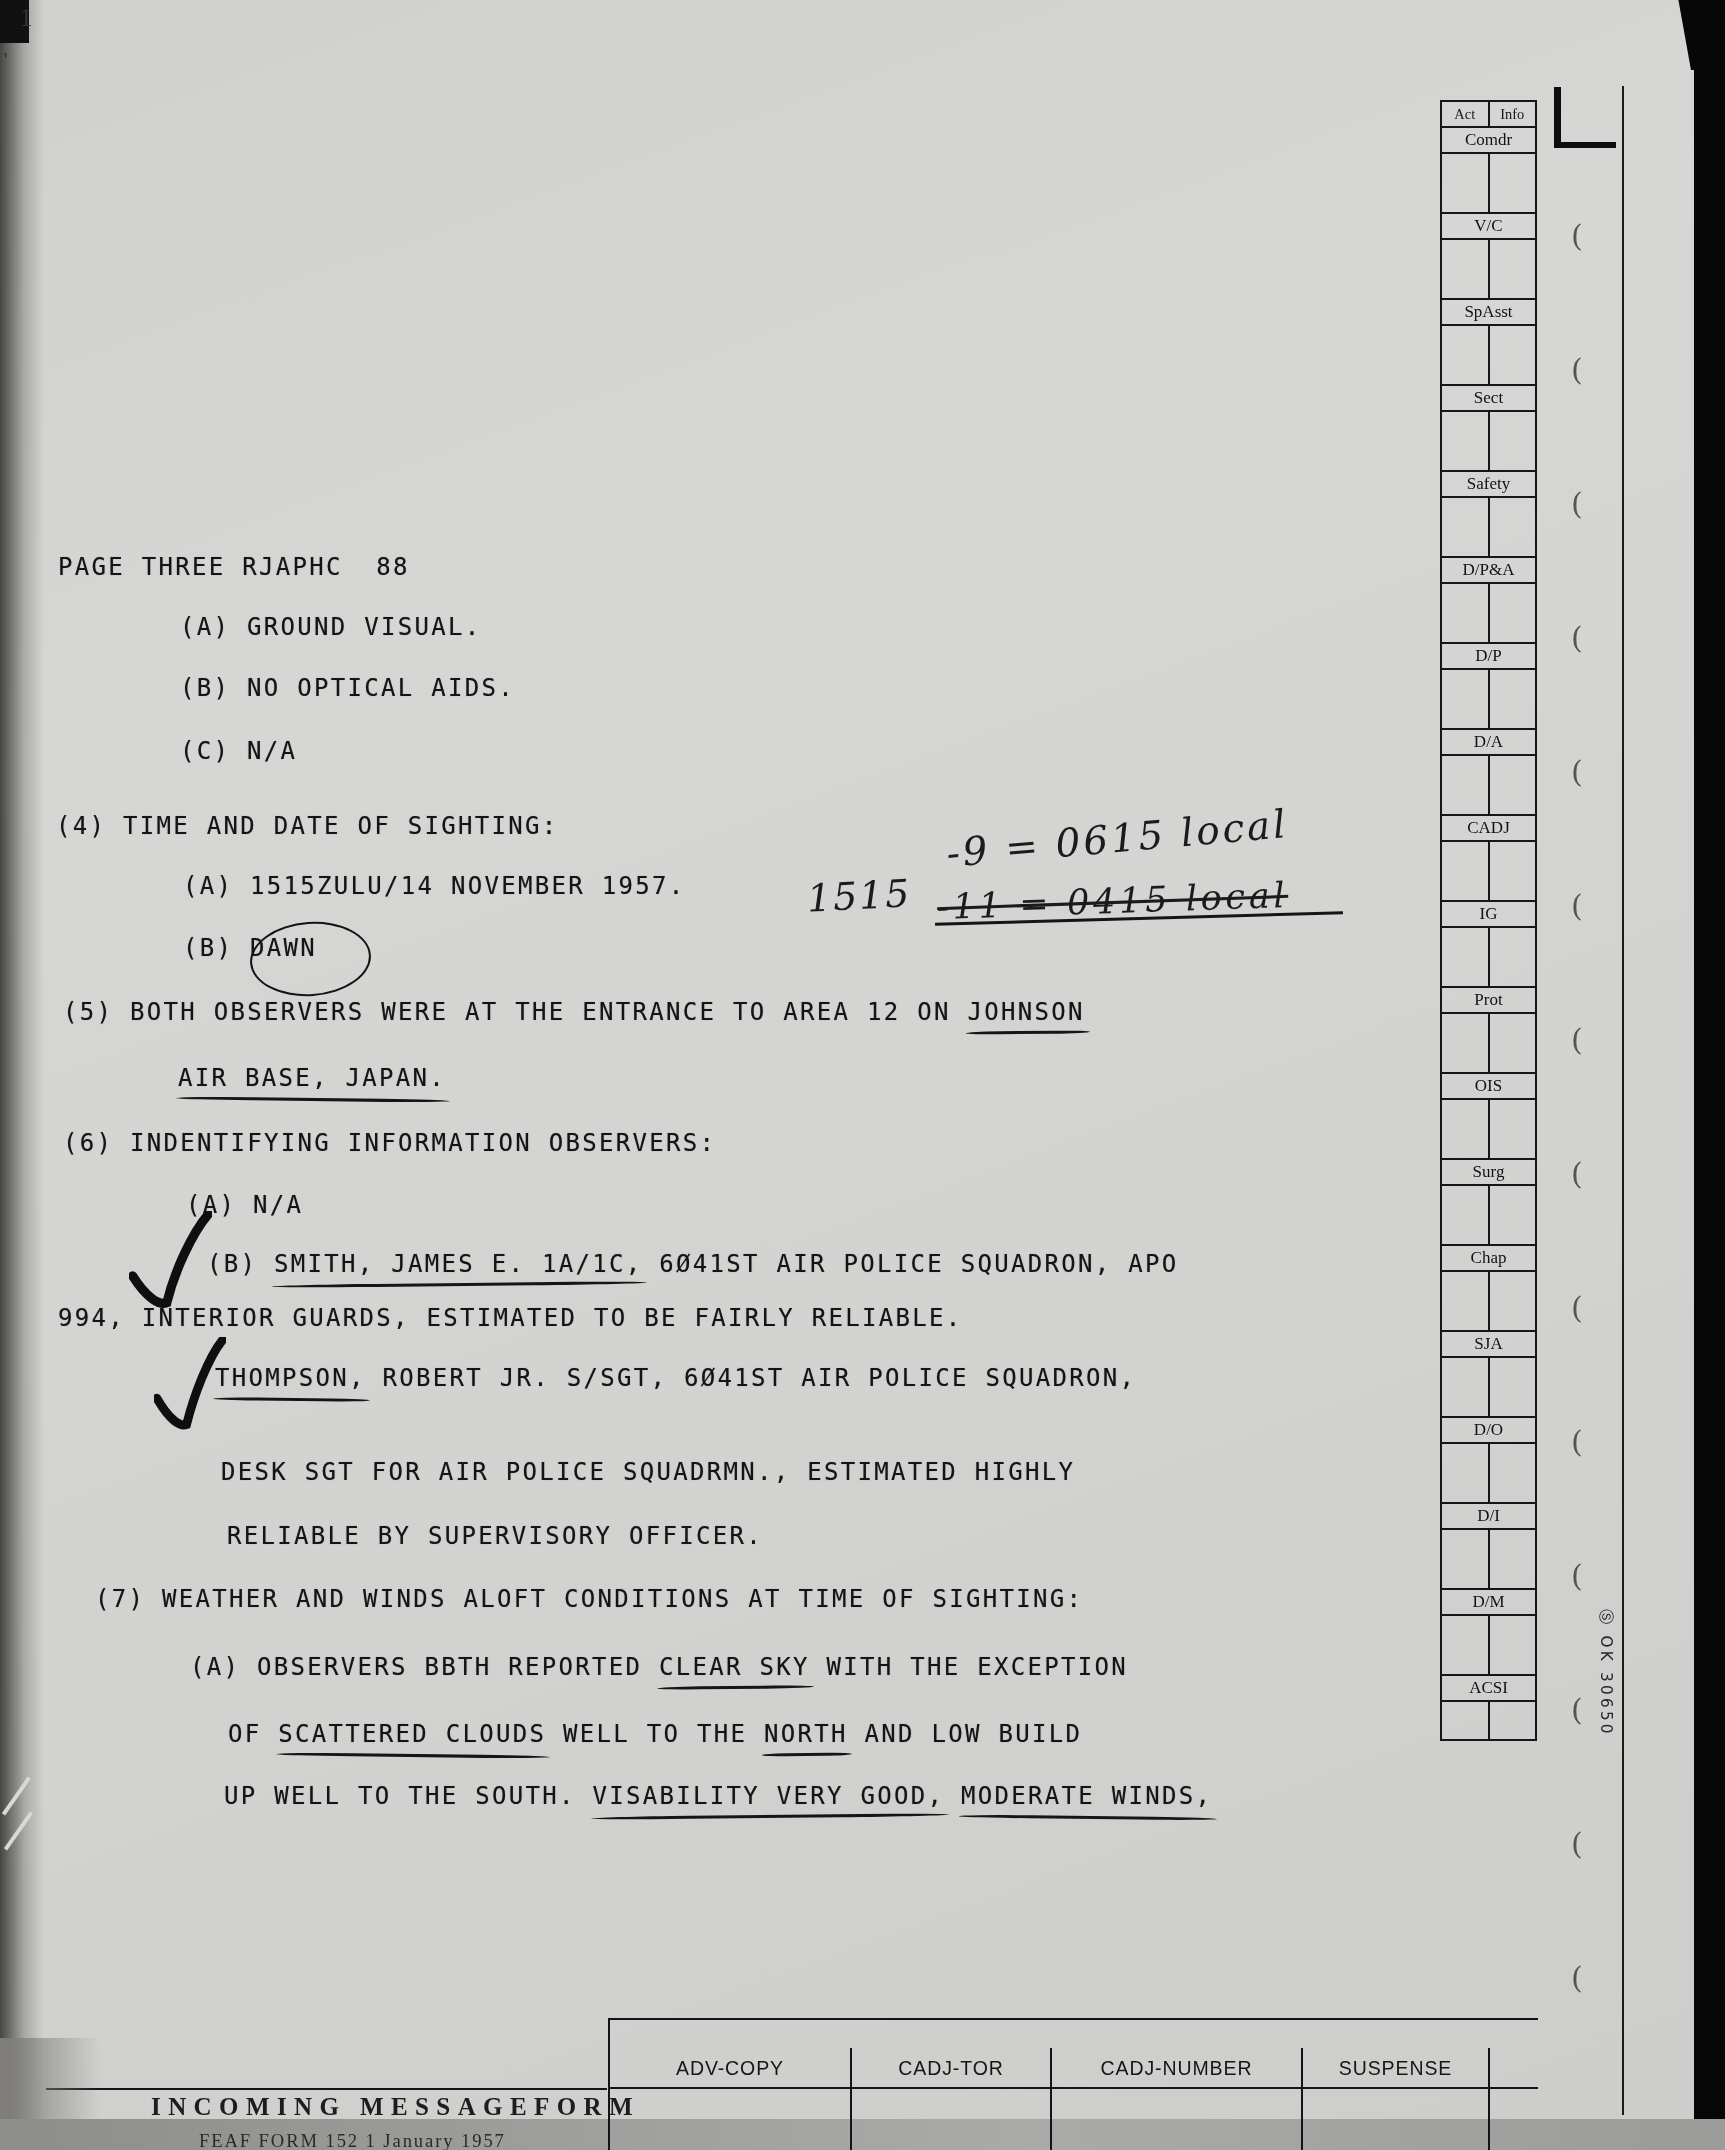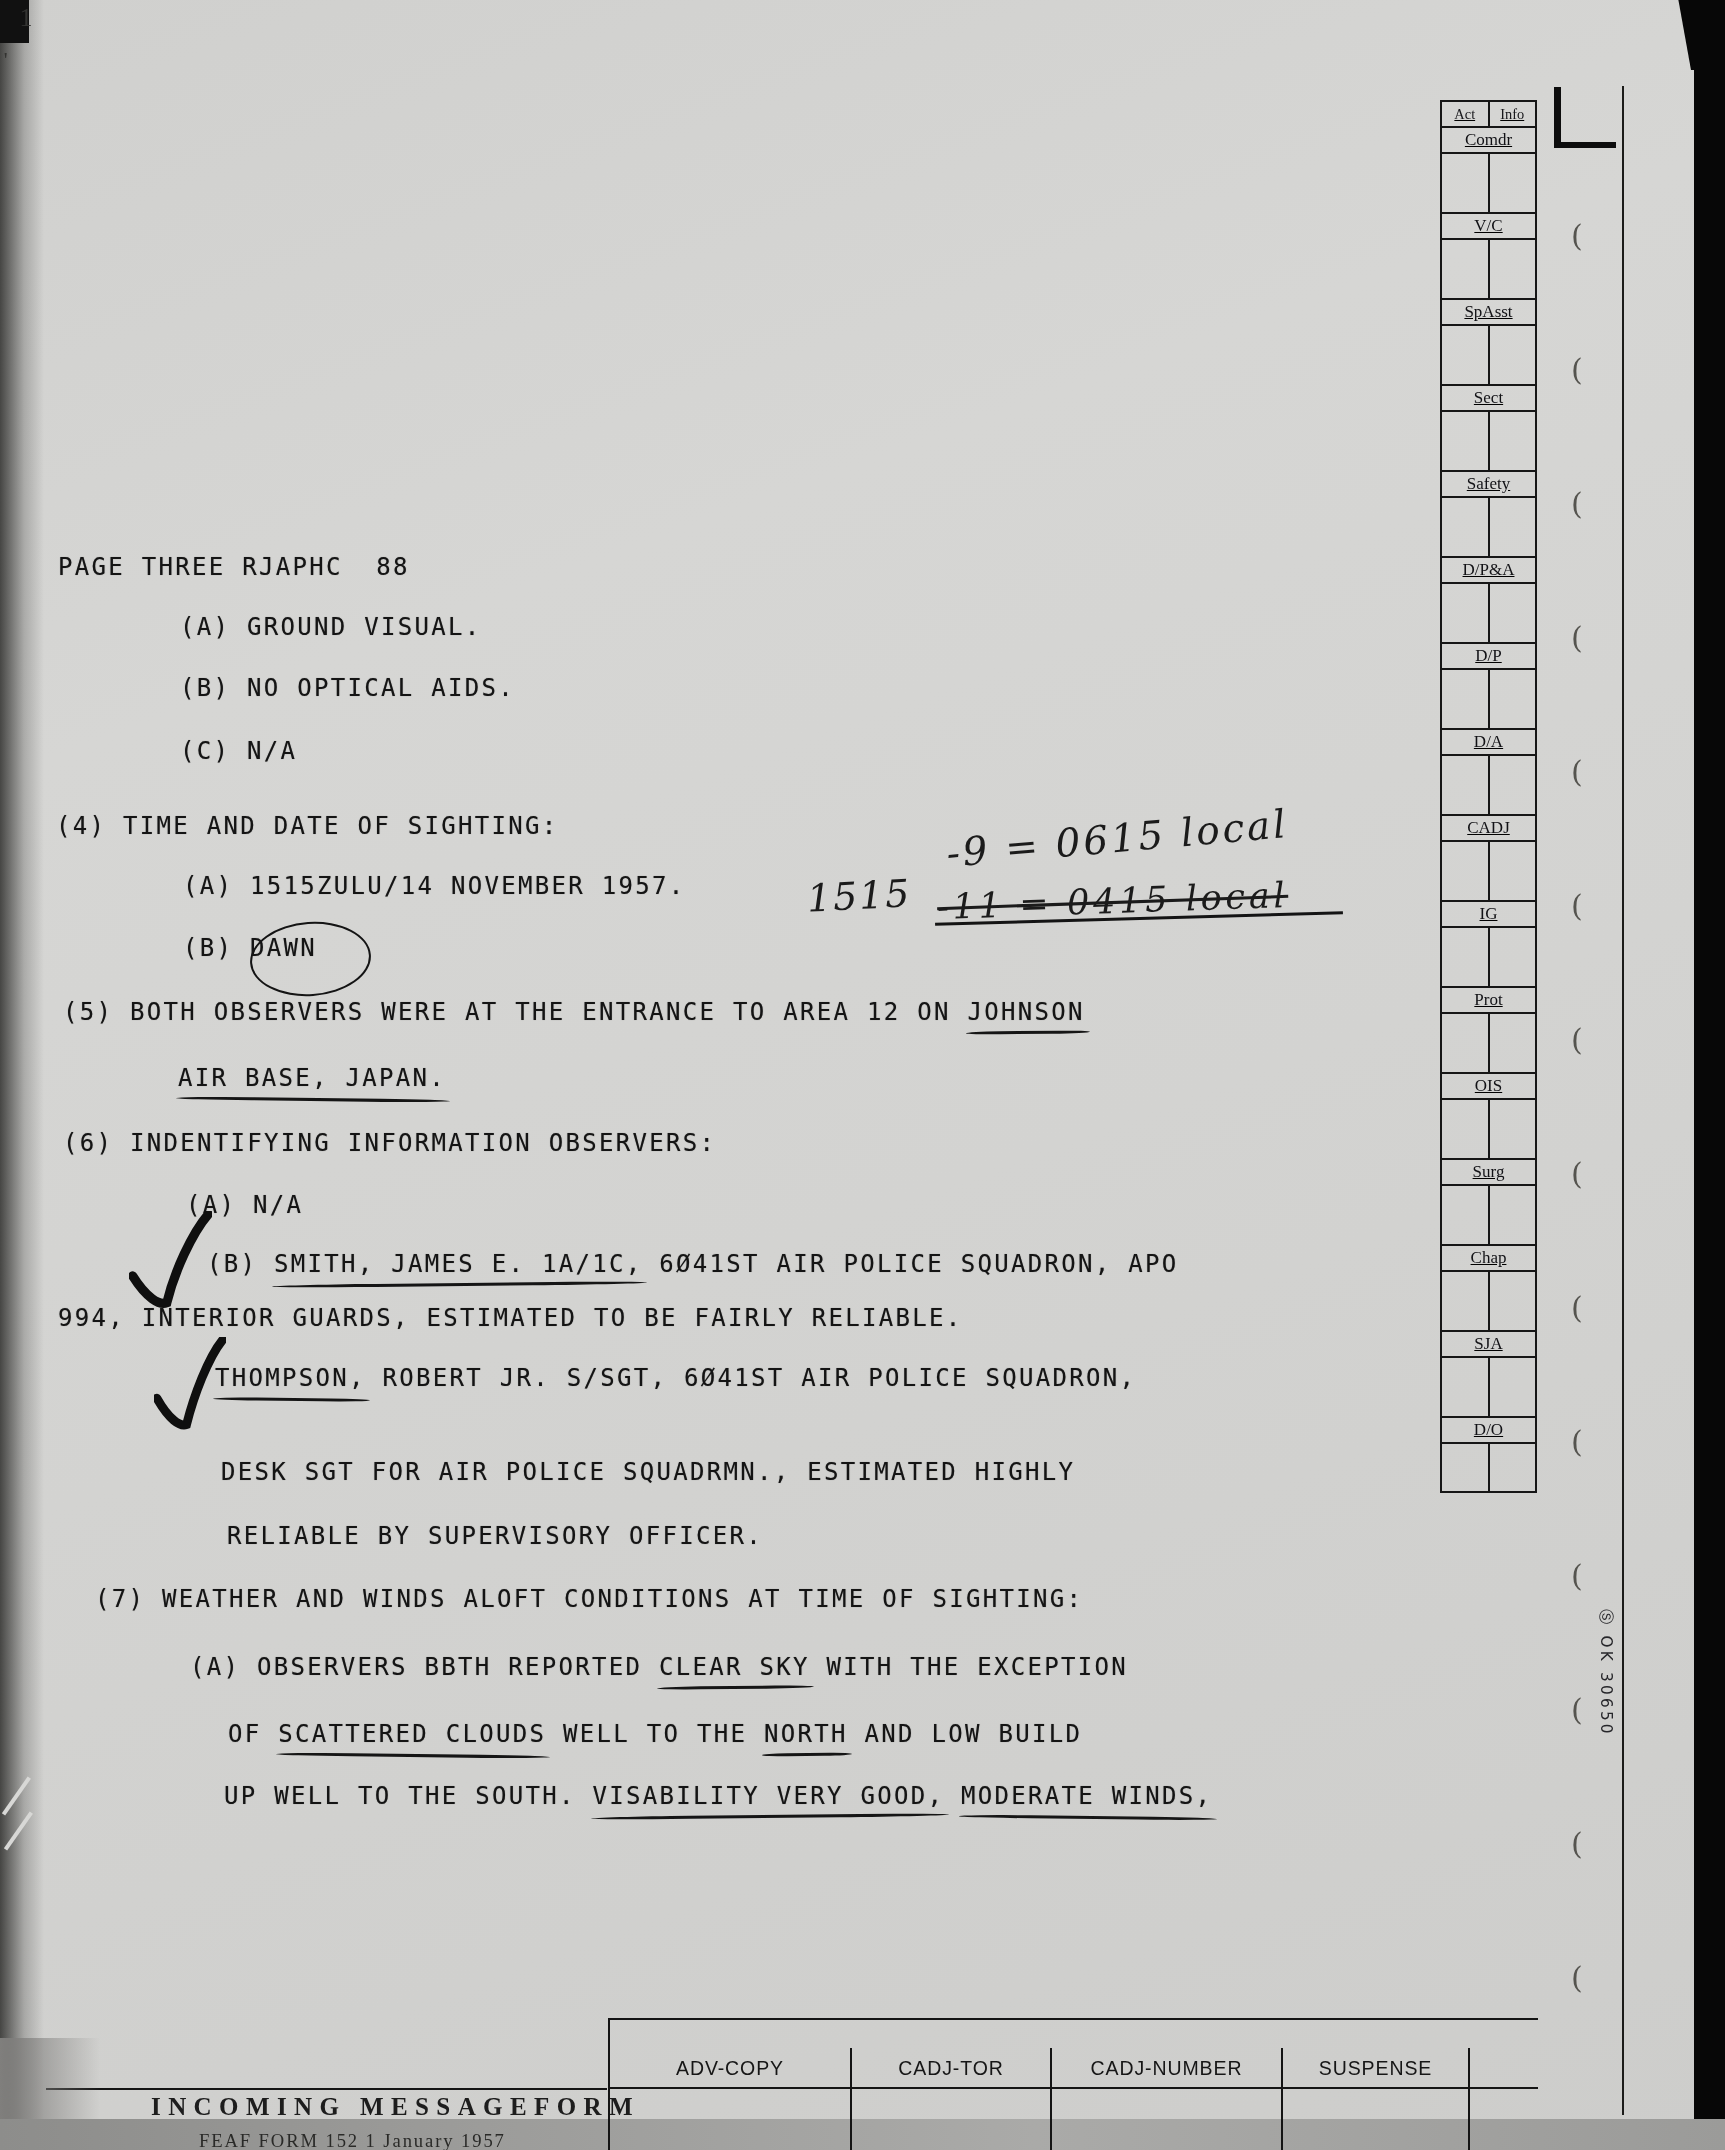--- a/index.html
+++ b/index.html
@@ -39,41 +39,41 @@
   .hw{position:absolute;font-family:"DejaVu Serif",serif;font-style:italic;color:#1b1b1b;white-space:pre;}
   .hw-top{left:946px;top:816px;font-size:39px;letter-spacing:2.8px;transform:rotate(-5deg);}
   .hw-mid{left:807px;top:874px;font-size:38px;letter-spacing:1.9px;transform:rotate(-3deg);}
   .hw-struck{left:937px;top:881px;font-size:35px;letter-spacing:3.7px;transform:rotate(-2deg);
     text-decoration:line-through;text-decoration-thickness:3.2px;}
   .scribble{position:absolute;left:935px;top:917px;width:408px;height:2.8px;background:#141414;transform:rotate(-1.6deg);}
   .dawn-circle{position:absolute;left:250px;top:922px;width:117px;height:70px;
     border:2.8px solid #141414;border-radius:50%;transform:rotate(-4deg);}
   .check{position:absolute;}
   
-  .sidebar{position:absolute;left:1440px;top:100px;width:97px;height:1393px;box-sizing:border-box;
-    border:2.8px solid #161616;overflow:hidden;background:transparent;text-decoration:underline;}
+  .sidebar{position:absolute;left:1440px;top:100px;width:97px;height:1641px;box-sizing:border-box;
+    border:2.8px solid #161616;overflow:hidden;background:transparent;}
   .sb-head{display:flex;height:24px;border-bottom:2.3px solid #161616;}
   .sb-head span{flex:1;text-align:center;font:14.4px "Liberation Serif",serif;line-height:24px;color:#17171b;}
   .sb-head span:first-child{border-right:2.3px solid #161616;}
   .sb-label{height:24px;border-bottom:2.3px solid #161616;text-align:center;
     font:17px "Liberation Serif",serif;line-height:23px;color:#121216;}
   .sb-gap{height:58px;border-bottom:2.3px solid #161616;position:relative;}
   .sb-gap::after{content:"";position:absolute;left:50%;top:0;bottom:0;width:2.3px;margin-left:-0.9px;background:#161616;}
   
   .btable{position:absolute;left:608px;top:2018px;width:930px;box-sizing:border-box;z-index:5;
     border-left:2.3px solid #141414;border-top:2.8px solid #141414;}
   .bt-row{display:flex;box-sizing:border-box;}
   .bt-row.head{height:41px;border-bottom:2.3px solid #141414;margin-top:28px;}
   .bt-row.body{height:67px;}
   .bt-cell{box-sizing:border-box;border-right:2.3px solid #141414;text-align:center;
     font-family:"Liberation Sans",sans-serif;font-size:19.5px;letter-spacing:0.9px;color:#161616;
     padding-top:9.3px;filter:blur(0.2px);}
   .bt-row .bt-cell:nth-child(1){width:242px;}
   .bt-row .bt-cell:nth-child(2){width:200px;}
-  .bt-row .bt-cell:nth-child(3){width:231px;}
+  .bt-row .bt-cell:nth-child(3){width:251px;}
   .bt-row .bt-cell:nth-child(4){width:187px;}
   
   .foot-line{position:absolute;left:46px;top:2088px;width:561px;height:2.3px;background:#141414;}
   .foot-title{position:absolute;left:151px;top:2093px;font-family:"Liberation Serif",serif;
     font-weight:700;font-size:25px;letter-spacing:7.4px;color:#1d1d1d;}
   .foot-form{position:absolute;left:199px;top:2130px;z-index:5;font-family:"Liberation Serif",serif;
     font-size:18.6px;letter-spacing:1.9px;color:#2a2a28;filter:blur(0.4px);}
 </style>
 </head>
 <body>

